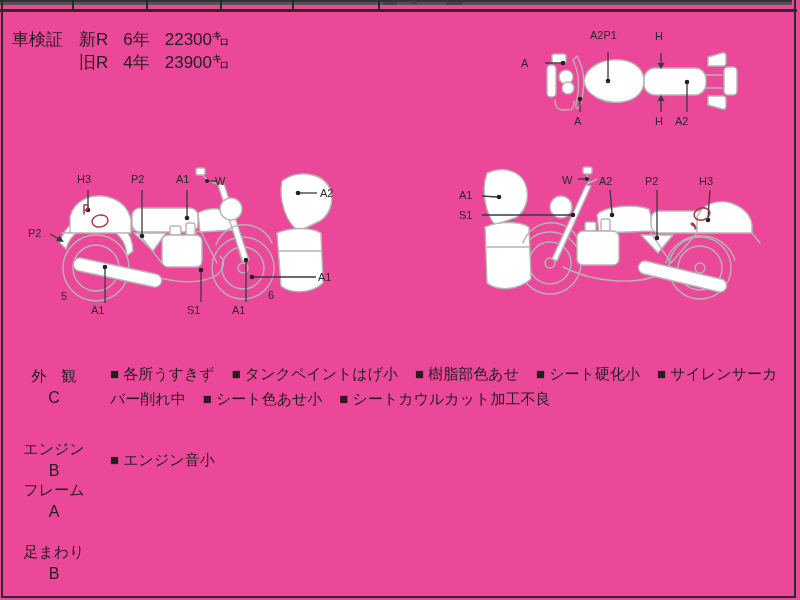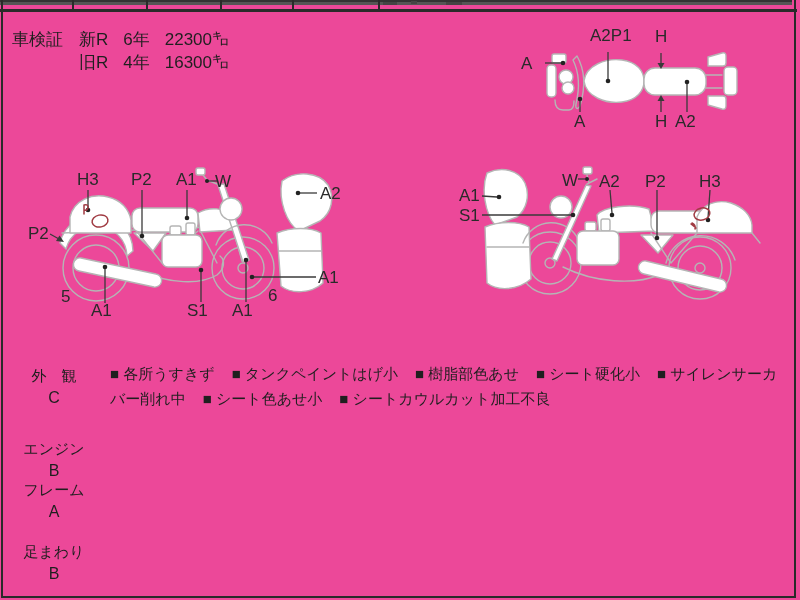--- a/index.html
+++ b/index.html
@@ -17,21 +17,21 @@
   .speck{height:3px;background:#444;}
   .table-rule{left:2px;width:792px;height:1px;background:#555;}
   .table-rule.top{height:1.6px;background:#333;}
 
   
   .shaken{position:absolute;left:12px;top:28px;font-size:17px;}
   .shaken-row{position:absolute;white-space:nowrap;}
   .shaken-row span{margin-right:15px;}
 
   
-  .dlabel{position:absolute;font-size:17px;color:#2a2a2a;white-space:nowrap;
+  .dlabel{position:absolute;font-size:11px;color:#2a2a2a;white-space:nowrap;
           line-height:19px;}
 
   svg{position:absolute;overflow:visible;}
   .bl{fill:none;stroke:#b5b5b5;stroke-width:1.4;stroke-linecap:round;stroke-linejoin:round;}
   .bf{fill:#ffffff;stroke:#b5b5b5;stroke-width:1.4;stroke-linejoin:round;}
   .ld{fill:none;stroke:#3a3a3a;stroke-width:1.3;}
   .dot{fill:#222;}
   .arr{fill:#3a3a3a;}
   .red{fill:none;stroke:#a03a42;stroke-width:1.5;stroke-linecap:round;}
 
@@ -62,21 +62,21 @@
   <div class="vline border-right"></div>
   <div class="hline border-bottom"></div>
 
   <div class="shaken">
     <span>車検証</span>
   </div>
   <div class="shaken-row" style="left:79px;top:28px;font-size:17px">
     <span>新R</span><span>6年</span><span>22300㌔</span>
   </div>
   <div class="shaken-row" style="left:79px;top:51px;font-size:17px">
-    <span>旧R</span><span>4年</span><span>16300㌔</span>
+    <span>旧R</span><span>4年</span><span>23900㌔</span>
   </div>
 
   <svg style="left:500px;top:20px" width="300" height="115" viewBox="0 0 300 115">
 
     <rect class="bf" x="52" y="34" width="14" height="9" rx="2"></rect>
     <rect class="bf" x="47" y="45" width="9" height="32" rx="4"></rect>
     <circle class="bf" cx="66" cy="57" r="7"></circle>
     <circle class="bf" cx="68" cy="68" r="6"></circle>
     <path class="bl" d="M55,80 q0,10 8,10 h6 q5,0 5,-9"></path>
     <path class="bl" d="M77,36 C85,50 86,66 80,86 C78,90 75,89 76,84 C80,67 79,52 73,40 Z"></path>
@@ -232,20 +232,21 @@
       <div class="insp-grade">C</div>
     </div>
     <div class="insp-content"><span class="item">■ 各所うすきず</span><span class="item">■ タンクペイントはげ小</span><span class="item">■ 樹脂部色あせ</span><span class="item">■ シート硬化小</span><span class="item">■ サイレンサーカバー削れ中</span><span class="item">■ シート色あせ小</span><span class="item">■ シートカウルカット加工不良</span></div>
   </div>
 
   <div class="insp-row" style="top:432px;height:47px">
     <div class="insp-label">
       <div class="insp-cat">エンジン</div>
       <div class="insp-grade">B</div>
     </div>
+    <div class="insp-content"><span class="item">■ エンジン音小</span></div>
   </div>
 
   <div class="insp-row" style="top:474px;height:45px">
     <div class="insp-label">
       <div class="insp-cat">フレーム</div>
       <div class="insp-grade">A</div>
     </div>
   </div>
 
   <div class="insp-row" style="top:522px;height:73px">

